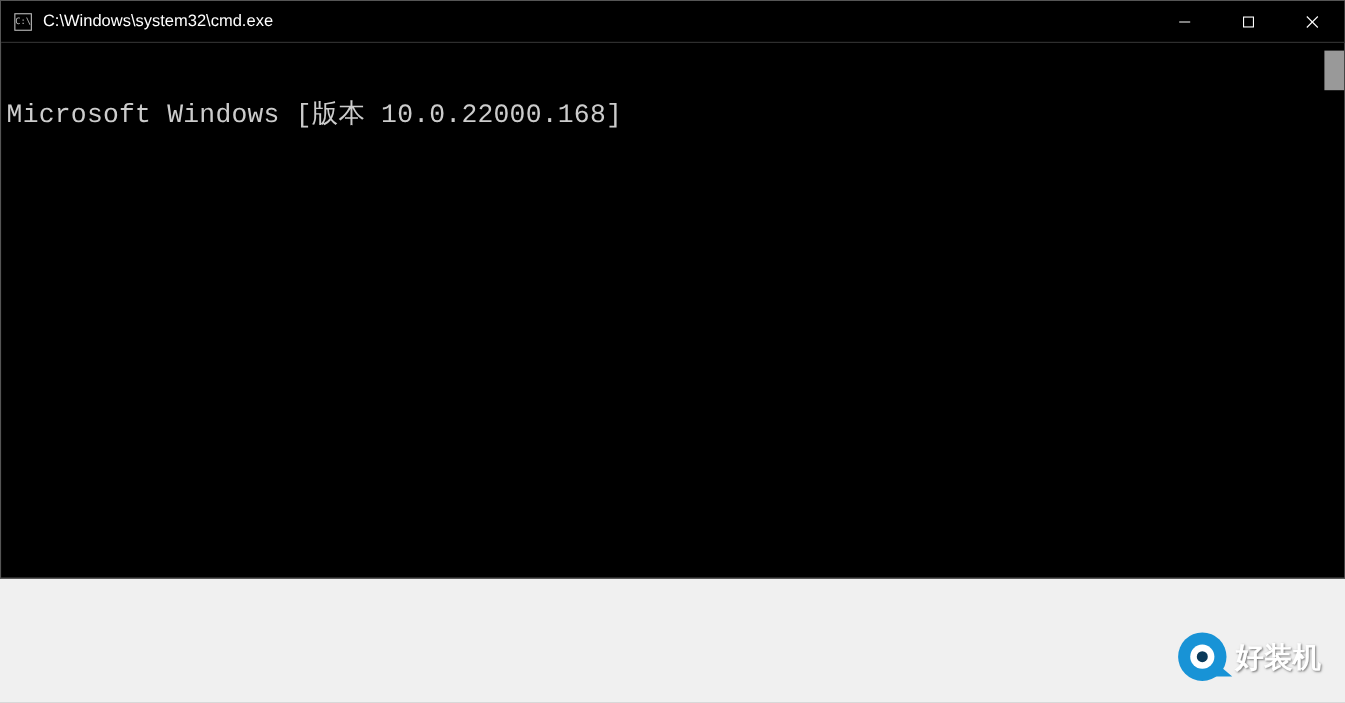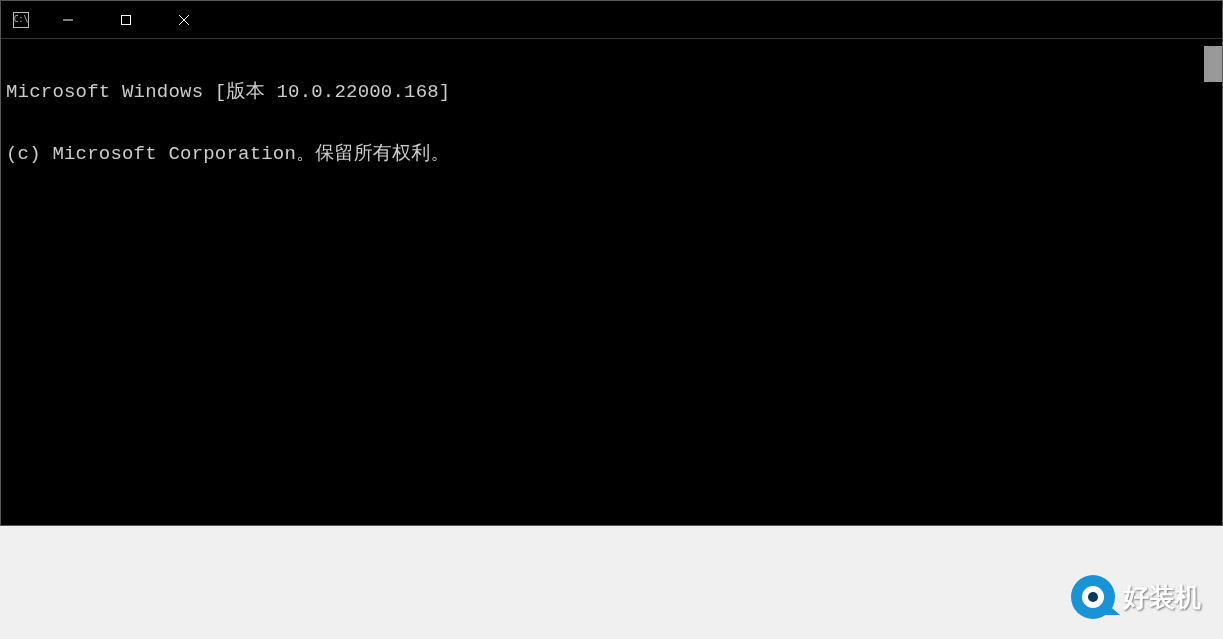--- a/index.html
+++ b/index.html
@@ -72,21 +72,21 @@
       fill: none;
     }
     .terminal {
       position: relative;
       padding: 0;
       height: calc(100% - 38px);
       overflow: hidden;
     }
     .terminal-content {
       color: #ccc;
-      font-size: 19px;
+      font-size: 24px;
       font-family: Consolas, "Courier New", monospace;
       letter-spacing: 0.2px;
       padding: 2px 5px;
       line-height: 1.08;
       white-space: pre-wrap;
     }
     .terminal-line {
       min-height: 20px;
     }
     .cursor {
@@ -156,20 +156,21 @@
       font-family: "Microsoft YaHei", sans-serif;
       text-shadow: 1px 1px 2px rgba(0,0,0,0.5);
     }
   </style>
 </head>
 <body>
 
 <div class="window">
   <div class="titlebar">
     <div class="titlebar-icon">C:\</div>
+    <div class="titlebar-text">C:\Windows\system32\cmd.exe</div>
     <div class="window-controls">
       <div class="win-btn">
         <svg viewBox="0 0 12 12">
             <line x1="1" y1="6" x2="11" y2="6"></line>
           </svg>
       </div>
       <div class="win-btn">
         <svg viewBox="0 0 12 12">
             <rect x="1.5" y="1.5" width="9" height="9"></rect>
           </svg>
@@ -179,21 +180,20 @@
             <line x1="1" y1="1" x2="11" y2="11"></line>
             <line x1="11" y1="1" x2="1" y2="11"></line>
           </svg>
       </div>
     </div>
   </div>
   <div class="terminal">
     <div class="scrollbar"></div>
     <div class="terminal-content">
       <div class="terminal-line">Microsoft Windows [版本 10.0.22000.168]</div>
-      <div class="terminal-line">(c) Microsoft Corporation。保留所有权利。</div>
       <div class="terminal-line">&nbsp;</div>
     </div>
   </div>
 </div>
 
 <div class="watermark">
   <div class="watermark-icon">
     <div class="watermark-icon-inner">
       <div class="watermark-icon-dot"></div>
     </div>

